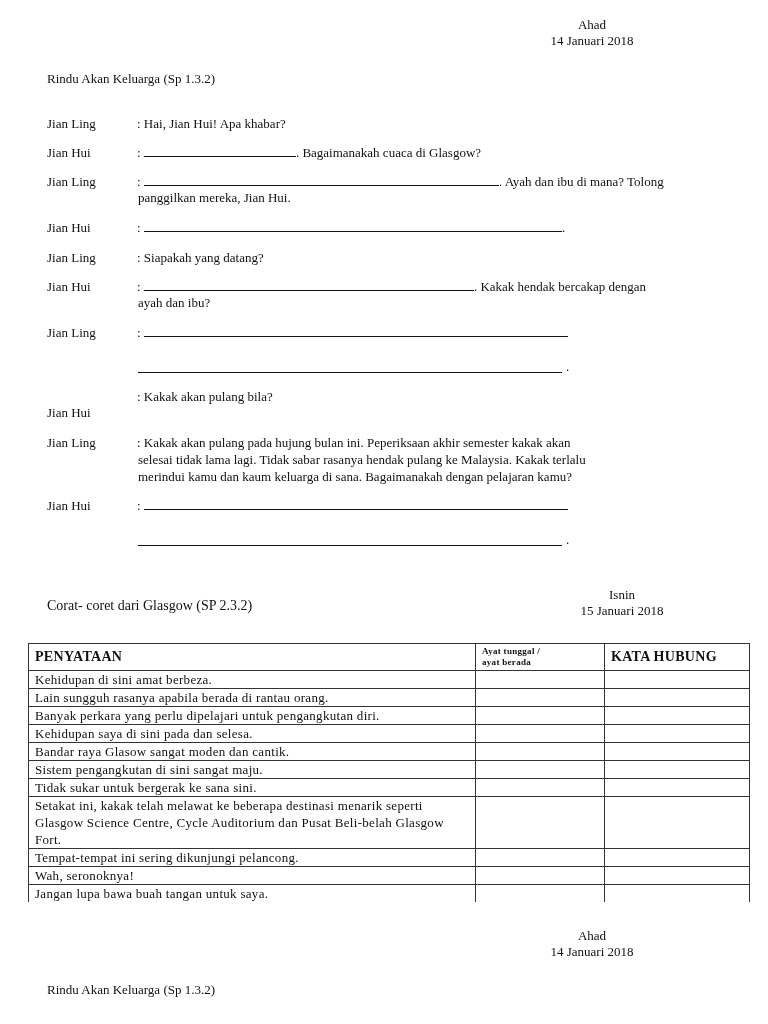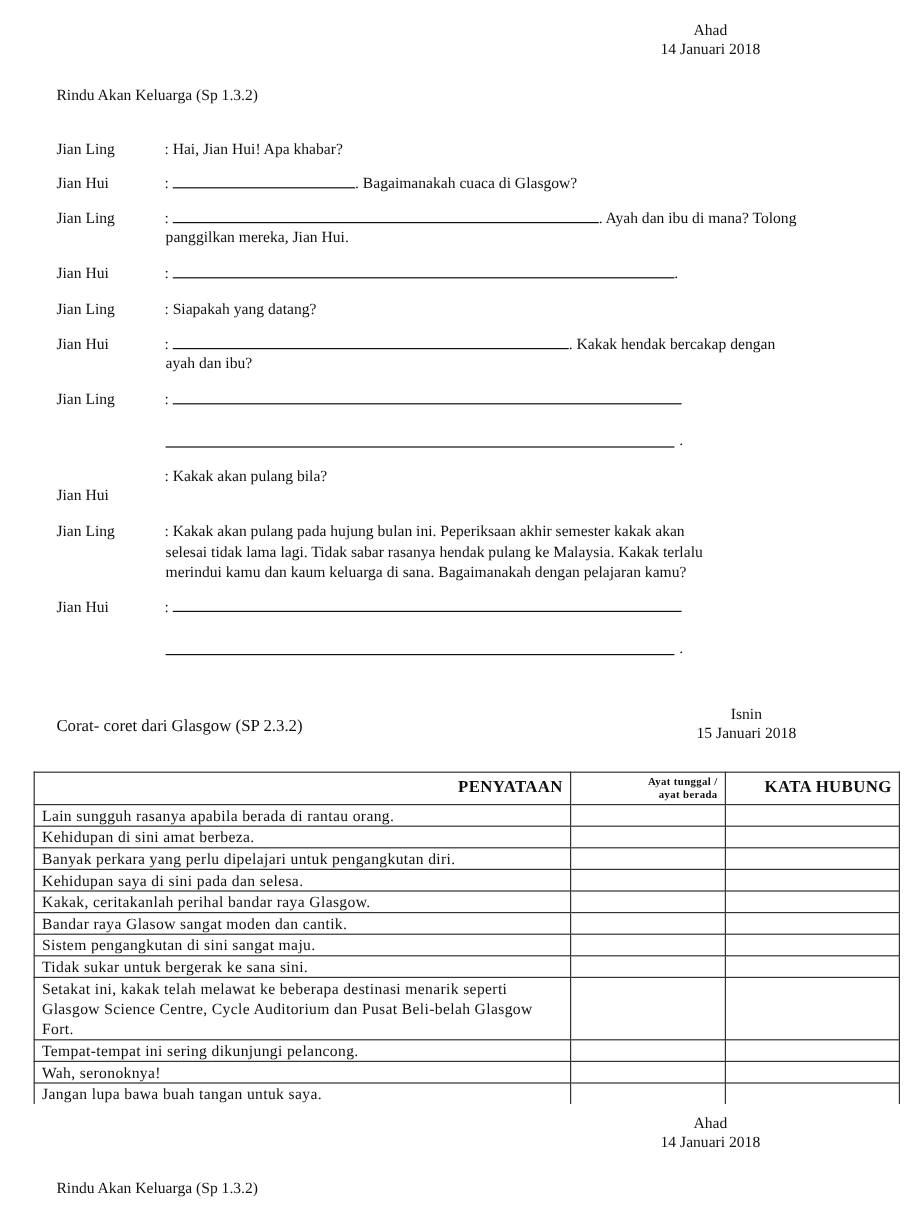--- a/index.html
+++ b/index.html
@@ -18,21 +18,21 @@
   .cont { left: 138px; font-size: 13px; line-height: 17px; }
   .underline-only { height: 0; border-bottom: 1px solid #111; }
 
   table.worksheet {
     position: absolute; left: 28px; top: 643px; width: 722px;
     border-collapse: collapse; font-size: 13px; letter-spacing: 0.3px;
   }
   table.worksheet td, table.worksheet th {
     border: 1.5px solid #333; padding: 0 6px; vertical-align: top;
   }
-  table.worksheet th { font-weight: bold; text-align: right; vertical-align: middle; height: 26px; }
+  table.worksheet th { font-weight: bold; text-align: left; vertical-align: middle; height: 26px; }
   th.col-statement { width: 434px; font-size: 14px; }
   th.col-type { width: 116px; font-weight: normal; font-size: 9px; line-height: 11px; }
   th.col-conj { font-size: 14px; }
   td.stmt { line-height: 17px; height: 17px; }
   table.worksheet tr:last-child td { border-bottom: none; }
   .cover { position: absolute; background: #fff; }
 </style>
 </head>
 <body>
 
@@ -111,41 +111,36 @@
       <th class="col-statement">PENYATAAN</th>
       <th class="col-type">
         <div>Ayat tunggal /</div>
         <div>ayat berada</div>
       </th>
       <th class="col-conj">KATA HUBUNG</th>
     </tr>
   </thead>
   <tbody id="table-body">
       <tr>
-        <td class="stmt">Lain sungguh rasanya apabila berada di rantau orang.</td>
+        <td class="stmt">Kehidupan di sini amat berbeza.</td>
         <td></td>
         <td></td>
       </tr>
       <tr>
-        <td class="stmt">Kehidupan di sini amat berbeza.</td>
+        <td class="stmt">Lain sungguh rasanya apabila berada di rantau orang.</td>
         <td></td>
         <td></td>
       </tr>
       <tr>
         <td class="stmt">Banyak perkara yang perlu dipelajari untuk pengangkutan diri.</td>
         <td></td>
         <td></td>
       </tr>
       <tr>
         <td class="stmt">Kehidupan saya di sini pada dan selesa.</td>
-        <td></td>
-        <td></td>
-      </tr>
-      <tr>
-        <td class="stmt">Kakak, ceritakanlah perihal bandar raya Glasgow.</td>
         <td></td>
         <td></td>
       </tr>
       <tr>
         <td class="stmt">Bandar raya Glasow sangat moden dan cantik.</td>
         <td></td>
         <td></td>
       </tr>
       <tr>
         <td class="stmt">Sistem pengangkutan di sini sangat maju.</td>

